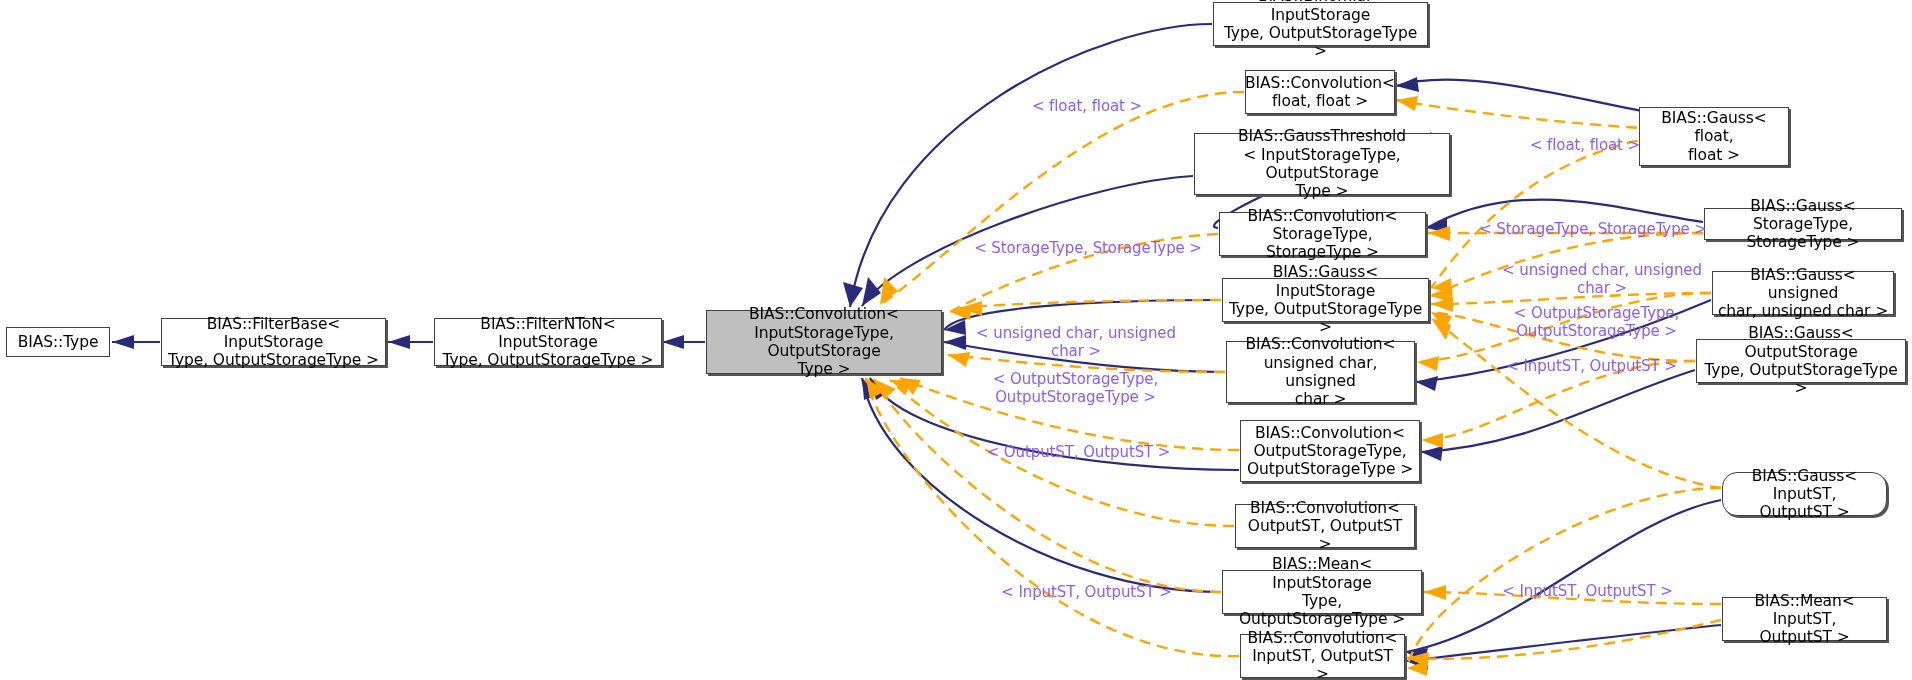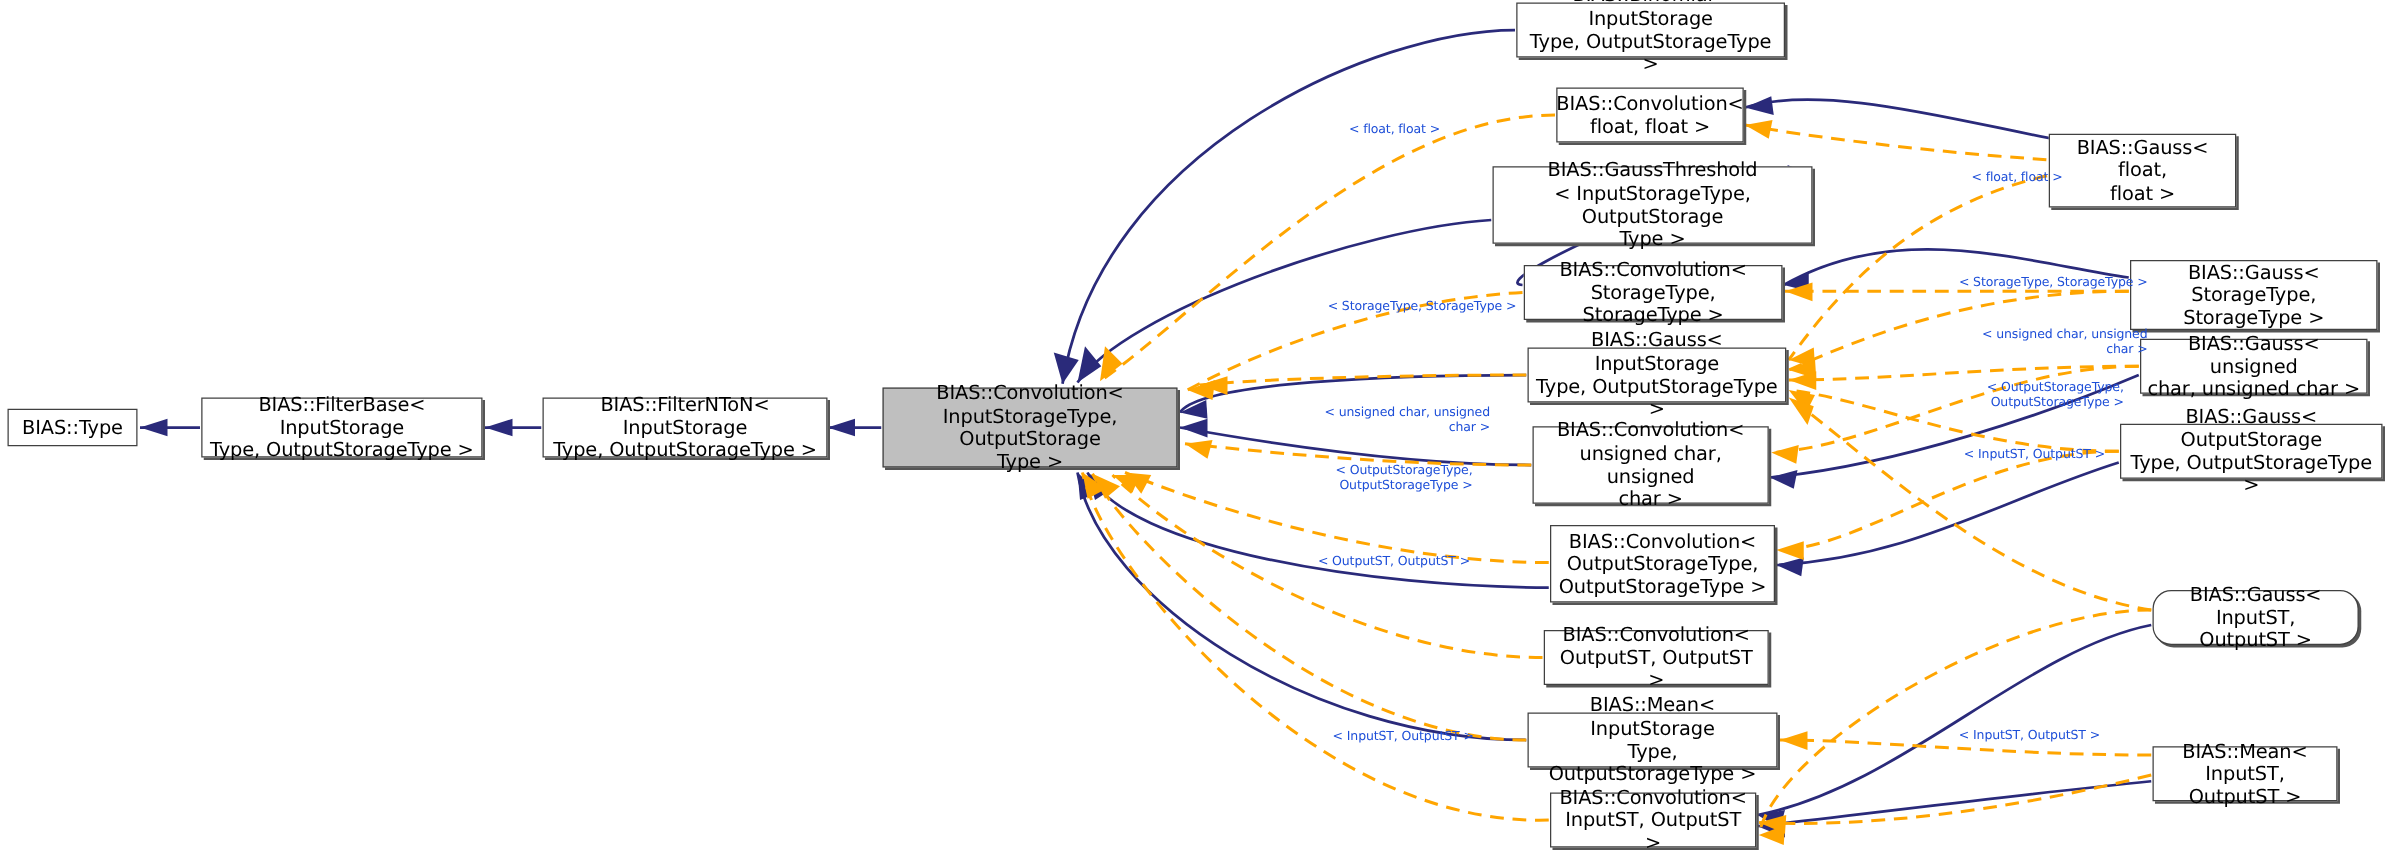--- a/index.html
+++ b/index.html
@@ -41,24 +41,24 @@
   .node.current {
     background: #bfbfbf;
     border: 1px solid #404040;
     box-shadow: 2px 2px 0 0 #555;
   }
   .node.shadow {
     box-shadow: 2px 2px 0 0 #555;
   }
   .edge-label {
     position: absolute;
-    color: #1d4ed8;
-    font-size: 10px;
+    color: #8b5cf6;
+    font-size: 15px;
     line-height: 1.18;
-    text-align: right;
+    text-align: center;
     white-space: pre-line;
     letter-spacing: -0.1px;
     pointer-events: none;
   }
 </style>
 </head>
 <body>
 
 <div id="canvas">
 
@@ -236,29 +236,29 @@
 OutputStorageType,
 OutputStorageType &gt;</span></div>
       <div class="node shadow" style="left: 1235px; top: 504px; width: 180px; height: 44px;"><span>BIAS::Convolution&lt;
 OutputST, OutputST &gt;</span></div>
       <div class="node shadow" style="left: 1222px; top: 570px; width: 200px; height: 44px;"><span>BIAS::Mean&lt; InputStorage
 Type, OutputStorageType &gt;</span></div>
       <div class="node shadow" style="left: 1240px; top: 634px; width: 165px; height: 44px;"><span>BIAS::Convolution&lt;
 InputST, OutputST &gt;</span></div>
       <div class="node shadow" style="left: 1639px; top: 107px; width: 150px; height: 59px;"><span>BIAS::Gauss&lt; float,
 float &gt;</span></div>
-      <div class="node shadow" style="left: 1704px; top: 208px; width: 198px; height: 56px;"><span>BIAS::Gauss&lt; StorageType,
+      <div class="node shadow" style="left: 1704px; top: 208px; width: 198px; height: 32px;"><span>BIAS::Gauss&lt; StorageType,
 StorageType &gt;</span></div>
       <div class="node shadow" style="left: 1712px; top: 271px; width: 182px; height: 44px;"><span>BIAS::Gauss&lt; unsigned
 char, unsigned char &gt;</span></div>
       <div class="node shadow" style="left: 1696px; top: 339px; width: 210px; height: 44px;"><span>BIAS::Gauss&lt; OutputStorage
 Type, OutputStorageType &gt;</span></div>
       <div class="node shadow" style="left: 1722px; top: 472px; width: 165px; height: 44px; border-radius: 15px;"><span>BIAS::Gauss&lt; InputST,
 OutputST &gt;</span></div>
-      <div class="node shadow" style="left: 1722px; top: 597px; width: 148px; height: 44px;"><span>BIAS::Mean&lt; InputST,
+      <div class="node shadow" style="left: 1722px; top: 597px; width: 165px; height: 44px;"><span>BIAS::Mean&lt; InputST,
 OutputST &gt;</span></div>
     </div>
   <div id="labels-layer">
       <div class="edge-label" style="left: 1022px; top: 98px; width: 130px;">&lt; float, float &gt;</div>
       <div class="edge-label" style="left: 963px; top: 240px; width: 250px;">&lt; StorageType, StorageType &gt;</div>
       <div class="edge-label" style="left: 960px; top: 325px; width: 232px;">&lt; unsigned char, unsigned
 char &gt;</div>
       <div class="edge-label" style="left: 973px; top: 371px; width: 205px;">&lt; OutputStorageType,
 OutputStorageType &gt;</div>
       <div class="edge-label" style="left: 981px; top: 444px; width: 195px;">&lt; OutputST, OutputST &gt;</div>

